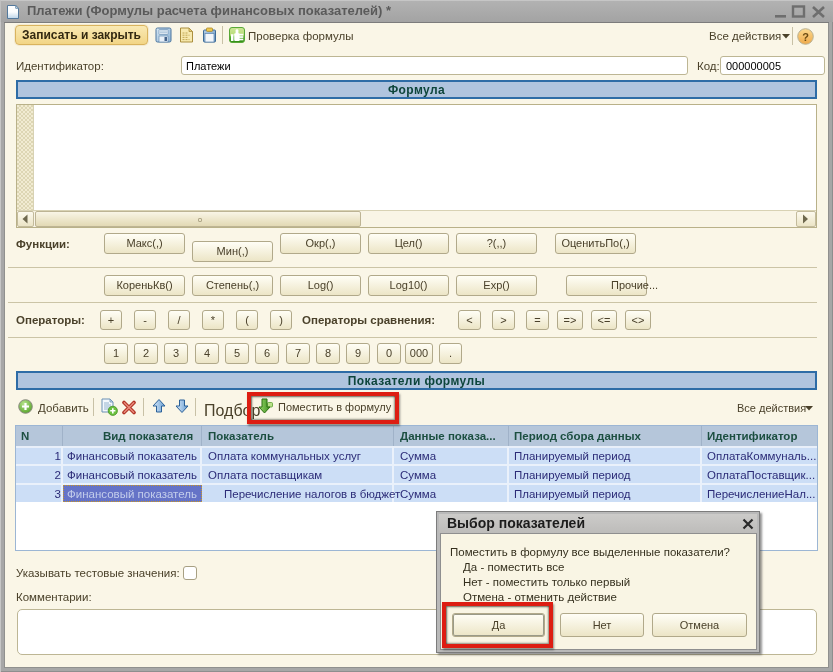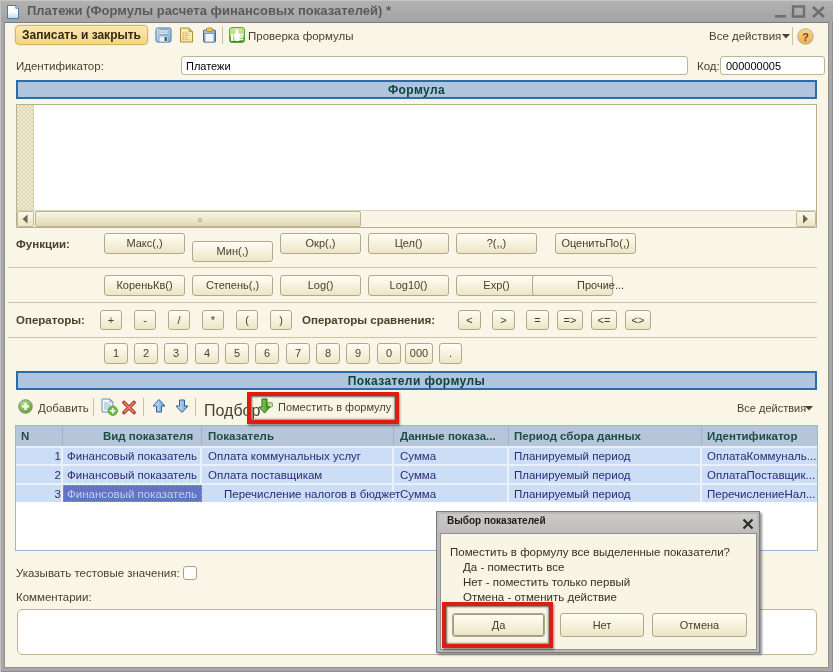--- a/index.html
+++ b/index.html
@@ -148,21 +148,21 @@
   <div class="btn" style="left:280px;top:233px;width:81px;height:21px;line-height:19px;">Окр(,)</div>
   <div class="btn" style="left:368px;top:233px;width:81px;height:21px;line-height:19px;">Цел()</div>
   <div class="btn" style="left:456px;top:233px;width:81px;height:21px;line-height:19px;">?(,,)</div>
   <div class="btn" style="left:544px;top:233px;width:81px;height:21px;line-height:19px;margin-left:11px;">ОценитьПо(,)</div>
   <div class="hline" style="left:8px;top:267px;width:809px;"></div>
   <div class="btn" style="left:104px;top:275px;width:81px;height:21px;line-height:19px;">КореньКв()</div>
   <div class="btn" style="left:192px;top:275px;width:81px;height:21px;line-height:19px;">Степень(,)</div>
   <div class="btn" style="left:280px;top:275px;width:81px;height:21px;line-height:19px;">Log()</div>
   <div class="btn" style="left:368px;top:275px;width:81px;height:21px;line-height:19px;">Log10()</div>
   <div class="btn" style="left:456px;top:275px;width:81px;height:21px;line-height:19px;">Exp()</div>
-  <div class="btn" style="left:532px;top:275px;width:81px;height:21px;line-height:19px;padding-left:44px;">Прочие...</div>
+  <div class="btn" style="left:566px;top:275px;width:81px;height:21px;line-height:19px;padding-left:44px;">Прочие...</div>
   <div class="hline" style="left:8px;top:302px;width:809px;"></div>
 
   <div class="boldlbl" style="left:16px;top:314px;">Операторы:</div>
   <div class="btn" style="left:100px;top:310px;width:22px;height:20px;line-height:18px;">+</div>
   <div class="btn" style="left:134px;top:310px;width:22px;height:20px;line-height:18px;">-</div>
   <div class="btn" style="left:168px;top:310px;width:22px;height:20px;line-height:18px;">/</div>
   <div class="btn" style="left:202px;top:310px;width:22px;height:20px;line-height:18px;">*</div>
   <div class="btn" style="left:236px;top:310px;width:22px;height:20px;line-height:18px;">(</div>
   <div class="btn" style="left:270px;top:310px;width:22px;height:20px;line-height:18px;">)</div>
   <div class="boldlbl" style="left:302px;top:314px;">Операторы сравнения:</div>
@@ -300,21 +300,21 @@
     <div class="rcell" style="left:691px;top:62px;">ПеречислениеНал...</div>
   </div>
 
   <div class="lbl" style="left:16px;top:567px;">Указывать тестовые значения:</div>
   <div class="field" style="left:183px;top:566px;width:14px;height:14px;border-color:#a8a083;"></div>
   <div class="lbl" style="left:16px;top:591px;">Комментарии:</div>
   <div class="field" style="left:17px;top:609px;width:800px;height:46px;border-radius:5px;"></div>
 
   <div class="abs" id="dialog" style="left:436px;top:511px;width:324px;height:142px;background:#b9b9b9;border:1px solid #7c7c7c;box-shadow:2px 2px 2px rgba(60,60,60,.55);z-index:20;">
     <div class="abs" style="left:2px;top:2px;width:318px;height:19px;background:linear-gradient(#cccbc9,#bdbcba);"></div>
-    <div class="boldlbl" style="left:10px;top:3px;color:#1c1c1c;font-size:10px;">Выбор показателей</div>
+    <div class="boldlbl" style="left:10px;top:3px;color:#1c1c1c;font-size:14px;">Выбор показателей</div>
     <svg class="abs" style="left:305px;top:6px" width="12" height="12" viewBox="0 0 12 12">
       <path d="M1.5 1.5 L10.5 10.5 M10.5 1.5 L1.5 10.5" stroke="#2a2a2a" stroke-width="2.2"></path>
     </svg>
     <div class="abs" style="left:3px;top:21px;width:317px;height:117px;background:#f9f5e4;border:1px solid #8f8f8f;">
       <div class="lbl" style="left:9px;top:12px;color:#35301e;">Поместить в формулу все выделенные показатели?</div>
       <div class="lbl" style="left:22px;top:27px;color:#35301e;">Да - поместить все</div>
       <div class="lbl" style="left:22px;top:42px;color:#35301e;">Нет - поместить только первый</div>
       <div class="lbl" style="left:22px;top:57px;color:#35301e;">Отмена - отменить действие</div>
       <div class="btn" style="left:11px;top:79px;width:93px;height:24px;line-height:22px;box-shadow:inset 0 0 0 1px #9a9a88;">Да</div>
       <div class="btn" style="left:119px;top:79px;width:84px;height:24px;line-height:22px;">Нет</div>

